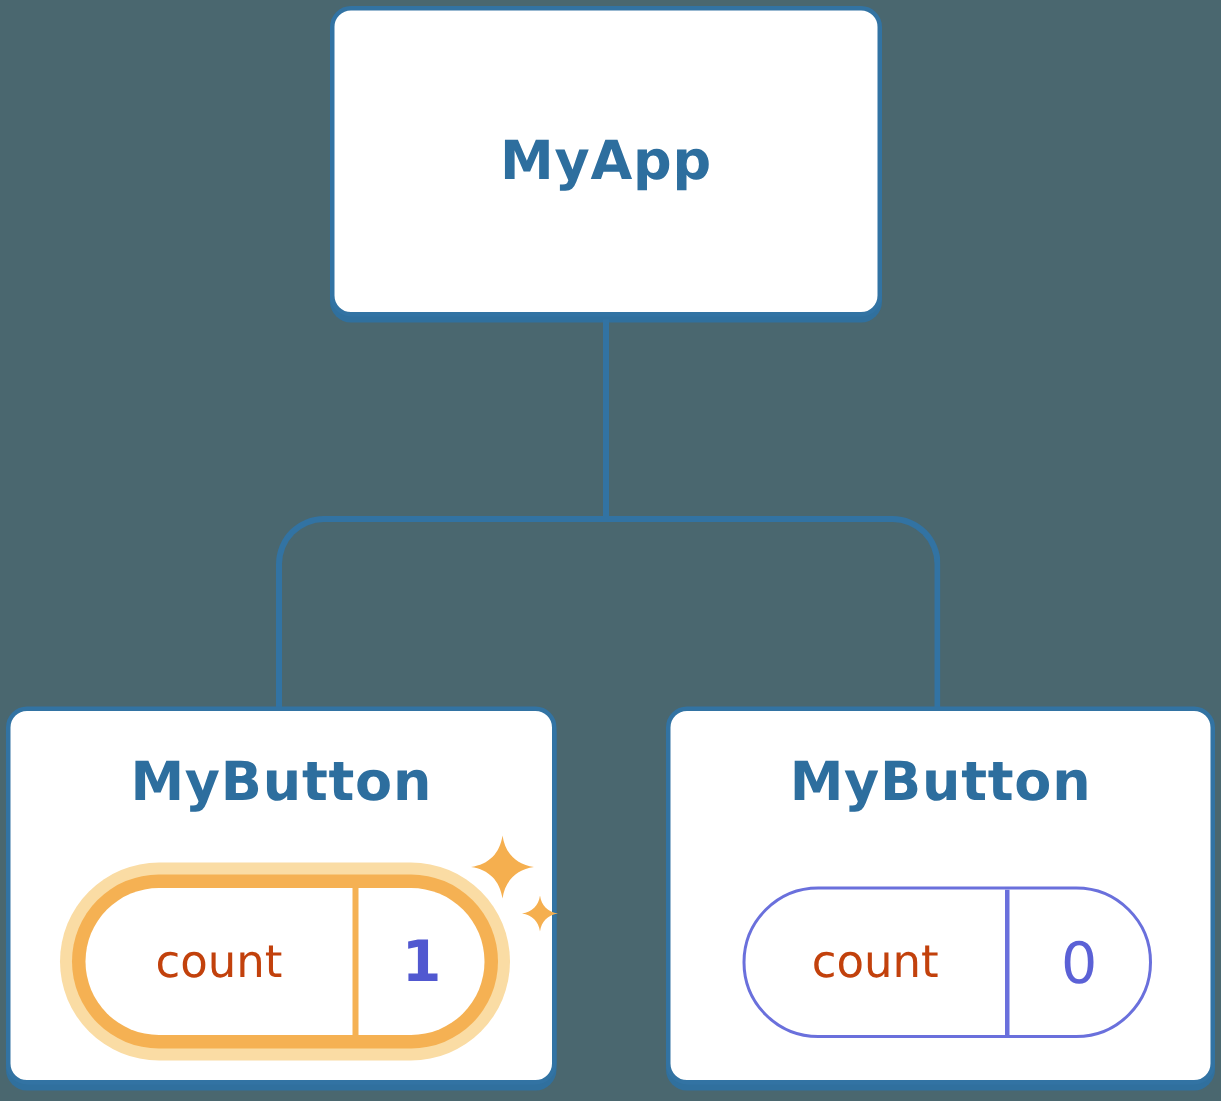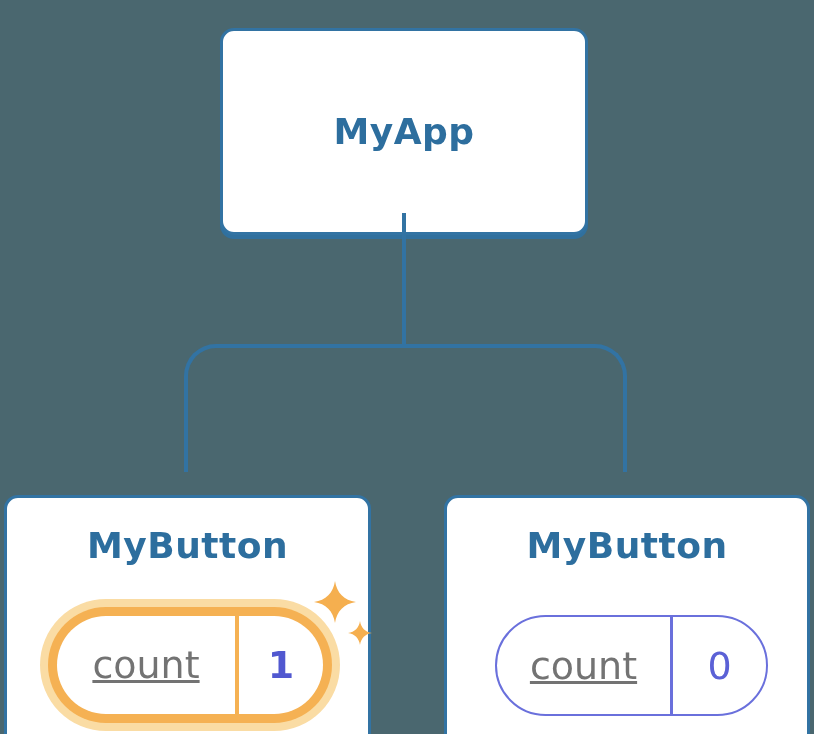--- a/index.html
+++ b/index.html
@@ -10,21 +10,20 @@
     overflow:hidden;
     font-family:"DejaVu Sans","Liberation Sans",sans-serif;
   }
   .card{
     position:absolute;
     background:#FFFFFF;
     border:3px solid #3273A3;
     border-radius:14px;
     box-shadow:0 4px 0 #30709E;
     box-sizing:border-box;
-    margin-top:24px;
   }
   .card-app{
     left:220px;top:4px;width:368px;height:207px;
     display:flex;align-items:center;justify-content:center;
   }
   .card-left{left:4px;top:471px;width:367px;height:252px;}
   .card-right{left:444px;top:471px;width:366px;height:252px;}
   .node-title{
     font-size:36px;
     font-weight:700;
@@ -80,21 +79,21 @@
   .pill-core{
     width:100%;height:100%;
     background:#FFFFFF;
     border-radius:999px;
     display:flex;align-items:stretch;
     overflow:hidden;
   }
   .pill-core .pill-name-sec{flex:1;display:flex;align-items:center;justify-content:center;}
   .pill-core .pill-divider{width:4px;background:#F5B153;}
   .pill-core .pill-value-sec{width:84px;display:flex;align-items:center;justify-content:center;}
-  .state-name{font-size:38px;color:#737373;text-decoration:underline;}
+  .state-name{font-size:30px;color:#c2410c;}
   .state-value{font-size:38px;color:#5B61D6;}
   .state-value.bold{font-weight:700;color:#5158D0;}
   .sparkles{position:absolute;left:304px;top:82px;}
 </style>
 </head>
 <body>
 
 <div class="stage">
 
   <div class="card card-app">

